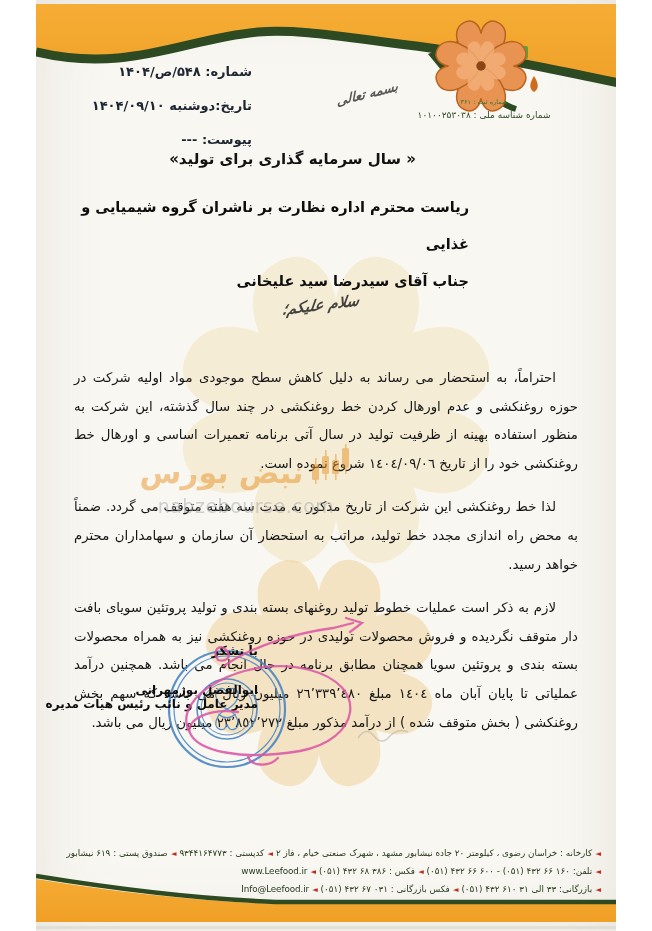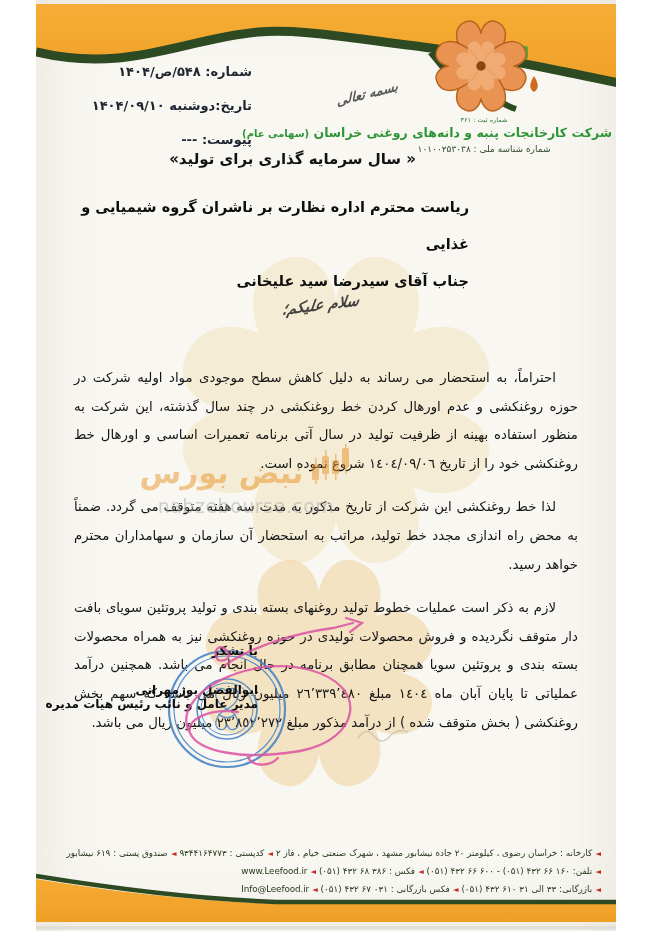--- a/index.html
+++ b/index.html
@@ -11,21 +11,21 @@
   }
   svg{display:block;}
 
   
   .top-band{position:absolute;top:0;left:0;z-index:1;}
   .hdr-fields{position:absolute;top:55px;left:18px;width:198px;z-index:4;
     text-align:right;font-size:13px;font-weight:bold;color:#1d2530;line-height:34px;}
   .bismillah{position:absolute;top:86px;left:300px;z-index:4;font-size:13px;font-weight:bold;
     font-style:italic;color:#3c3c3c;transform:rotate(-14deg) skewX(-12deg);opacity:.85;}
   .logo-wrap{position:absolute;top:16px;right:66px;width:132px;height:102px;z-index:4;}
-  .brand{position:absolute;top:116px;right:4px;width:256px;text-align:center;z-index:4;}
+  .brand{position:absolute;top:98px;right:4px;width:256px;text-align:center;z-index:4;}
   .brand .reg{font-size:6.5px;color:#2f7a33;margin-bottom:1px;}
   .brand .name-line{font-size:12.5px;font-weight:bold;color:#2e9537;white-space:nowrap;}
   .brand .type{font-size:10px;}
   .brand .natid{font-size:9px;color:#2f4b2a;margin-top:4px;}
   .slogan{position:absolute;top:150px;right:200px;z-index:4;font-size:15px;font-weight:bold;color:#121212;}
 
   
   .recipient{position:absolute;top:189px;right:147px;z-index:4;font-size:14.5px;font-weight:bold;
     color:#0e0e0e;line-height:37px;}
   .greeting{position:absolute;top:296px;right:256px;z-index:4;font-size:15px;font-weight:bold;
@@ -122,24 +122,20 @@
   <div class="hdr-fields">
     <div><span>شماره:</span> <span>۵۴۸/ص/۱۴۰۴</span></div>
     <div><span>تاریخ:</span><span>دوشنبه ۱۴۰۴/۰۹/۱۰</span></div>
     <div><span>پیوست:</span> <span>---</span></div>
   </div>
 
   <div class="bismillah">بسمه تعالی</div>
 
   <div class="brand">
     <div class="reg">شماره ثبت : ۳۶۱</div>
-    <div class="name-line">
-      <span>شرکت کارخانجات پنبه و دانه‌های روغنی خراسان</span>
-      <span class="type">(سهامی عام)</span>
-    </div>
     <div class="natid">شماره شناسه ملی : ۱۰۱۰۰۲۵۳۰۳۸</div>
   </div>
 
   <div class="slogan">« سال سرمایه گذاری برای تولید»</div>
 
   <div class="recipient">
     <div>ریاست محترم اداره نظارت بر ناشران گروه شیمیایی و غذایی</div>
     <div>جناب آقای سیدرضا سید علیخانی</div>
   </div>
 

